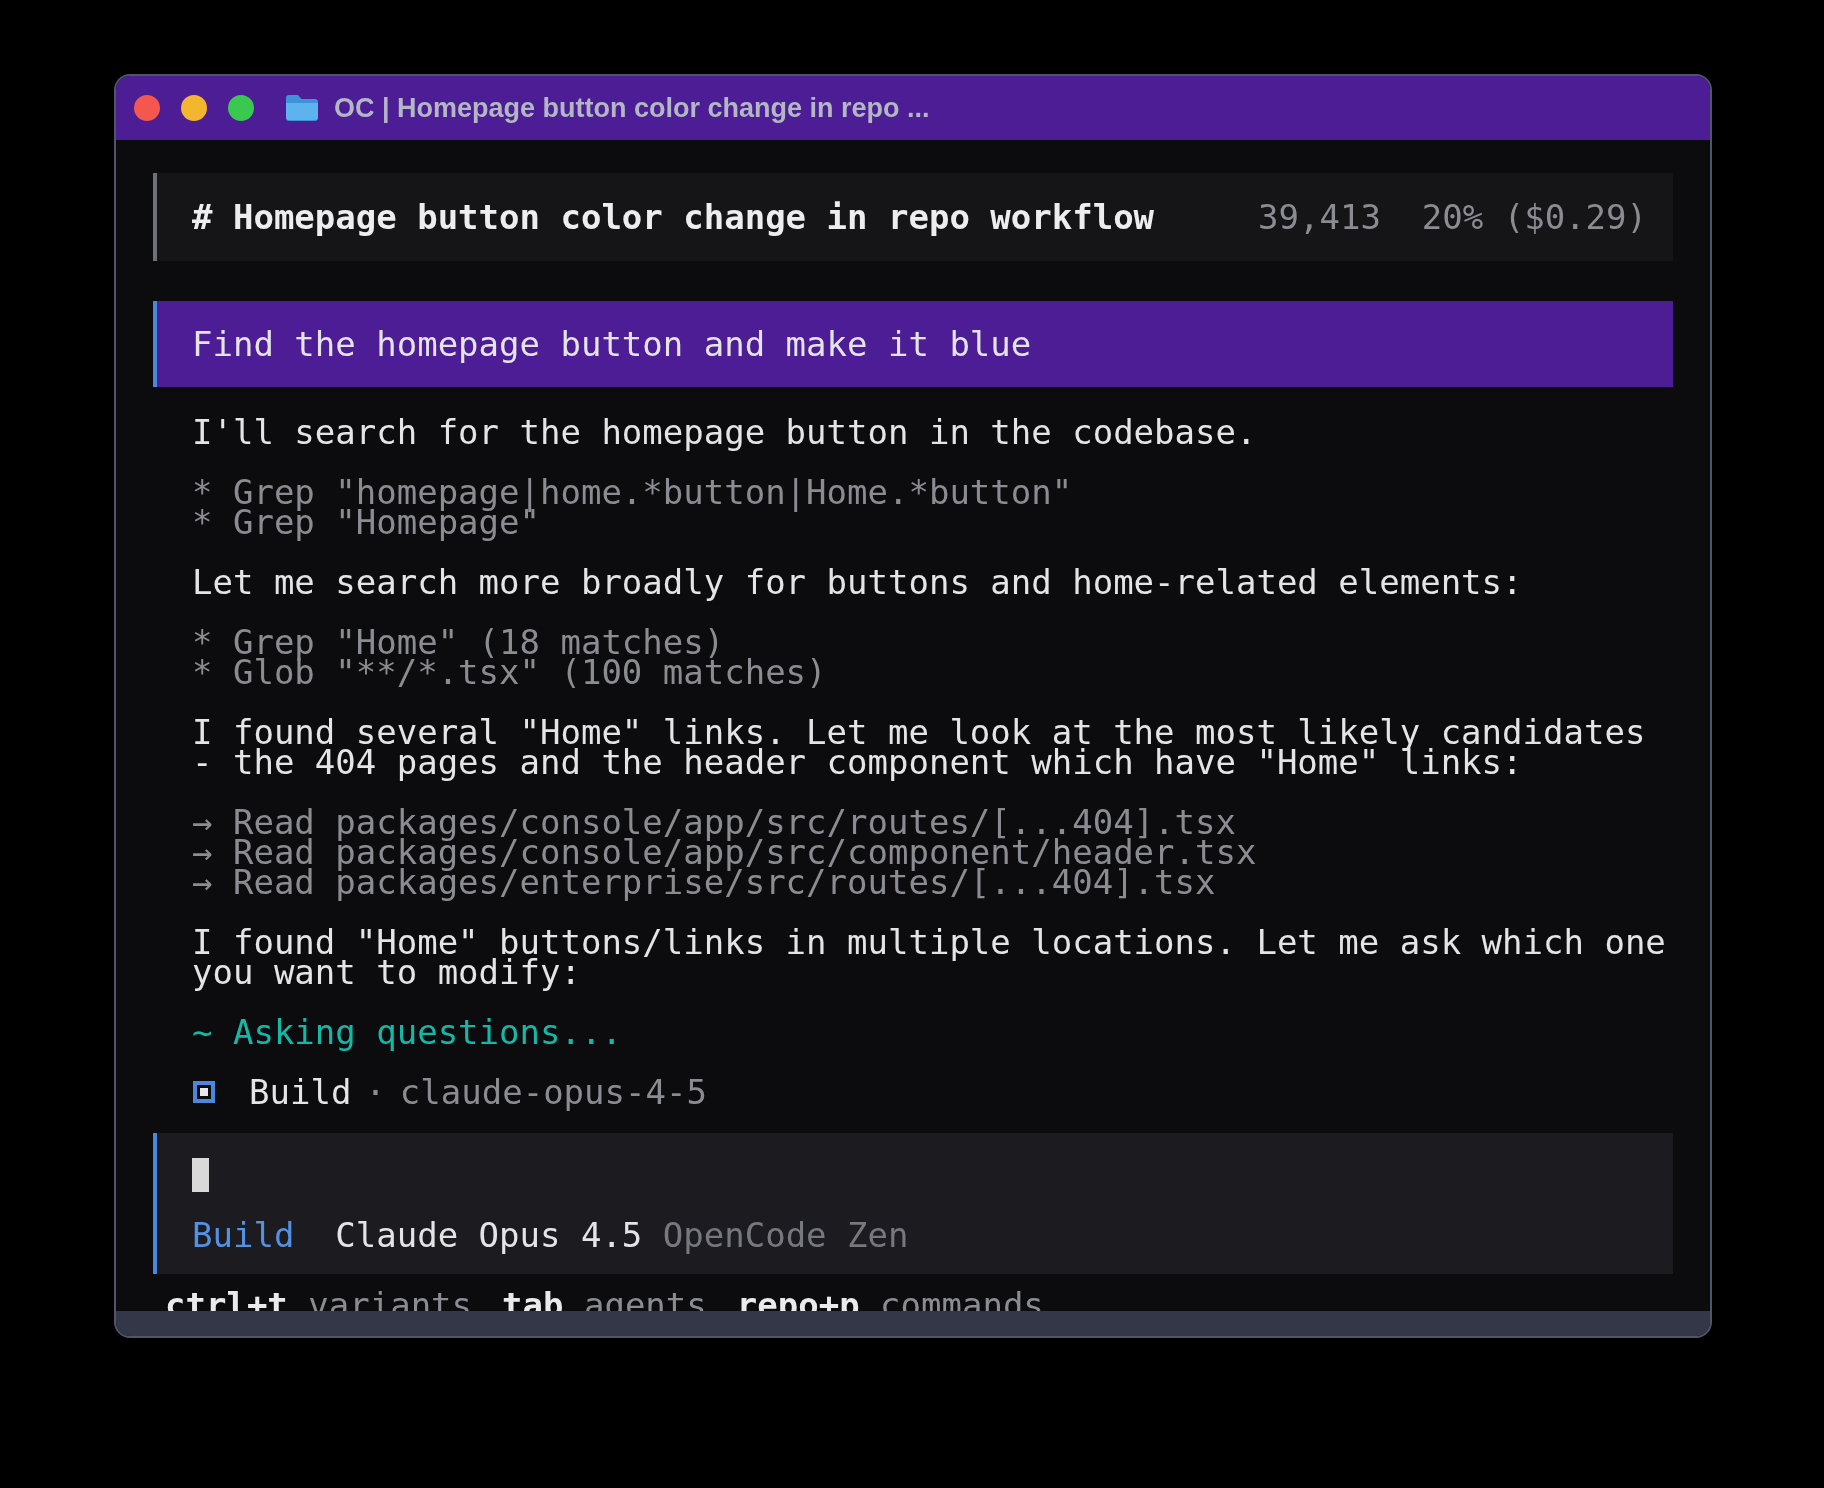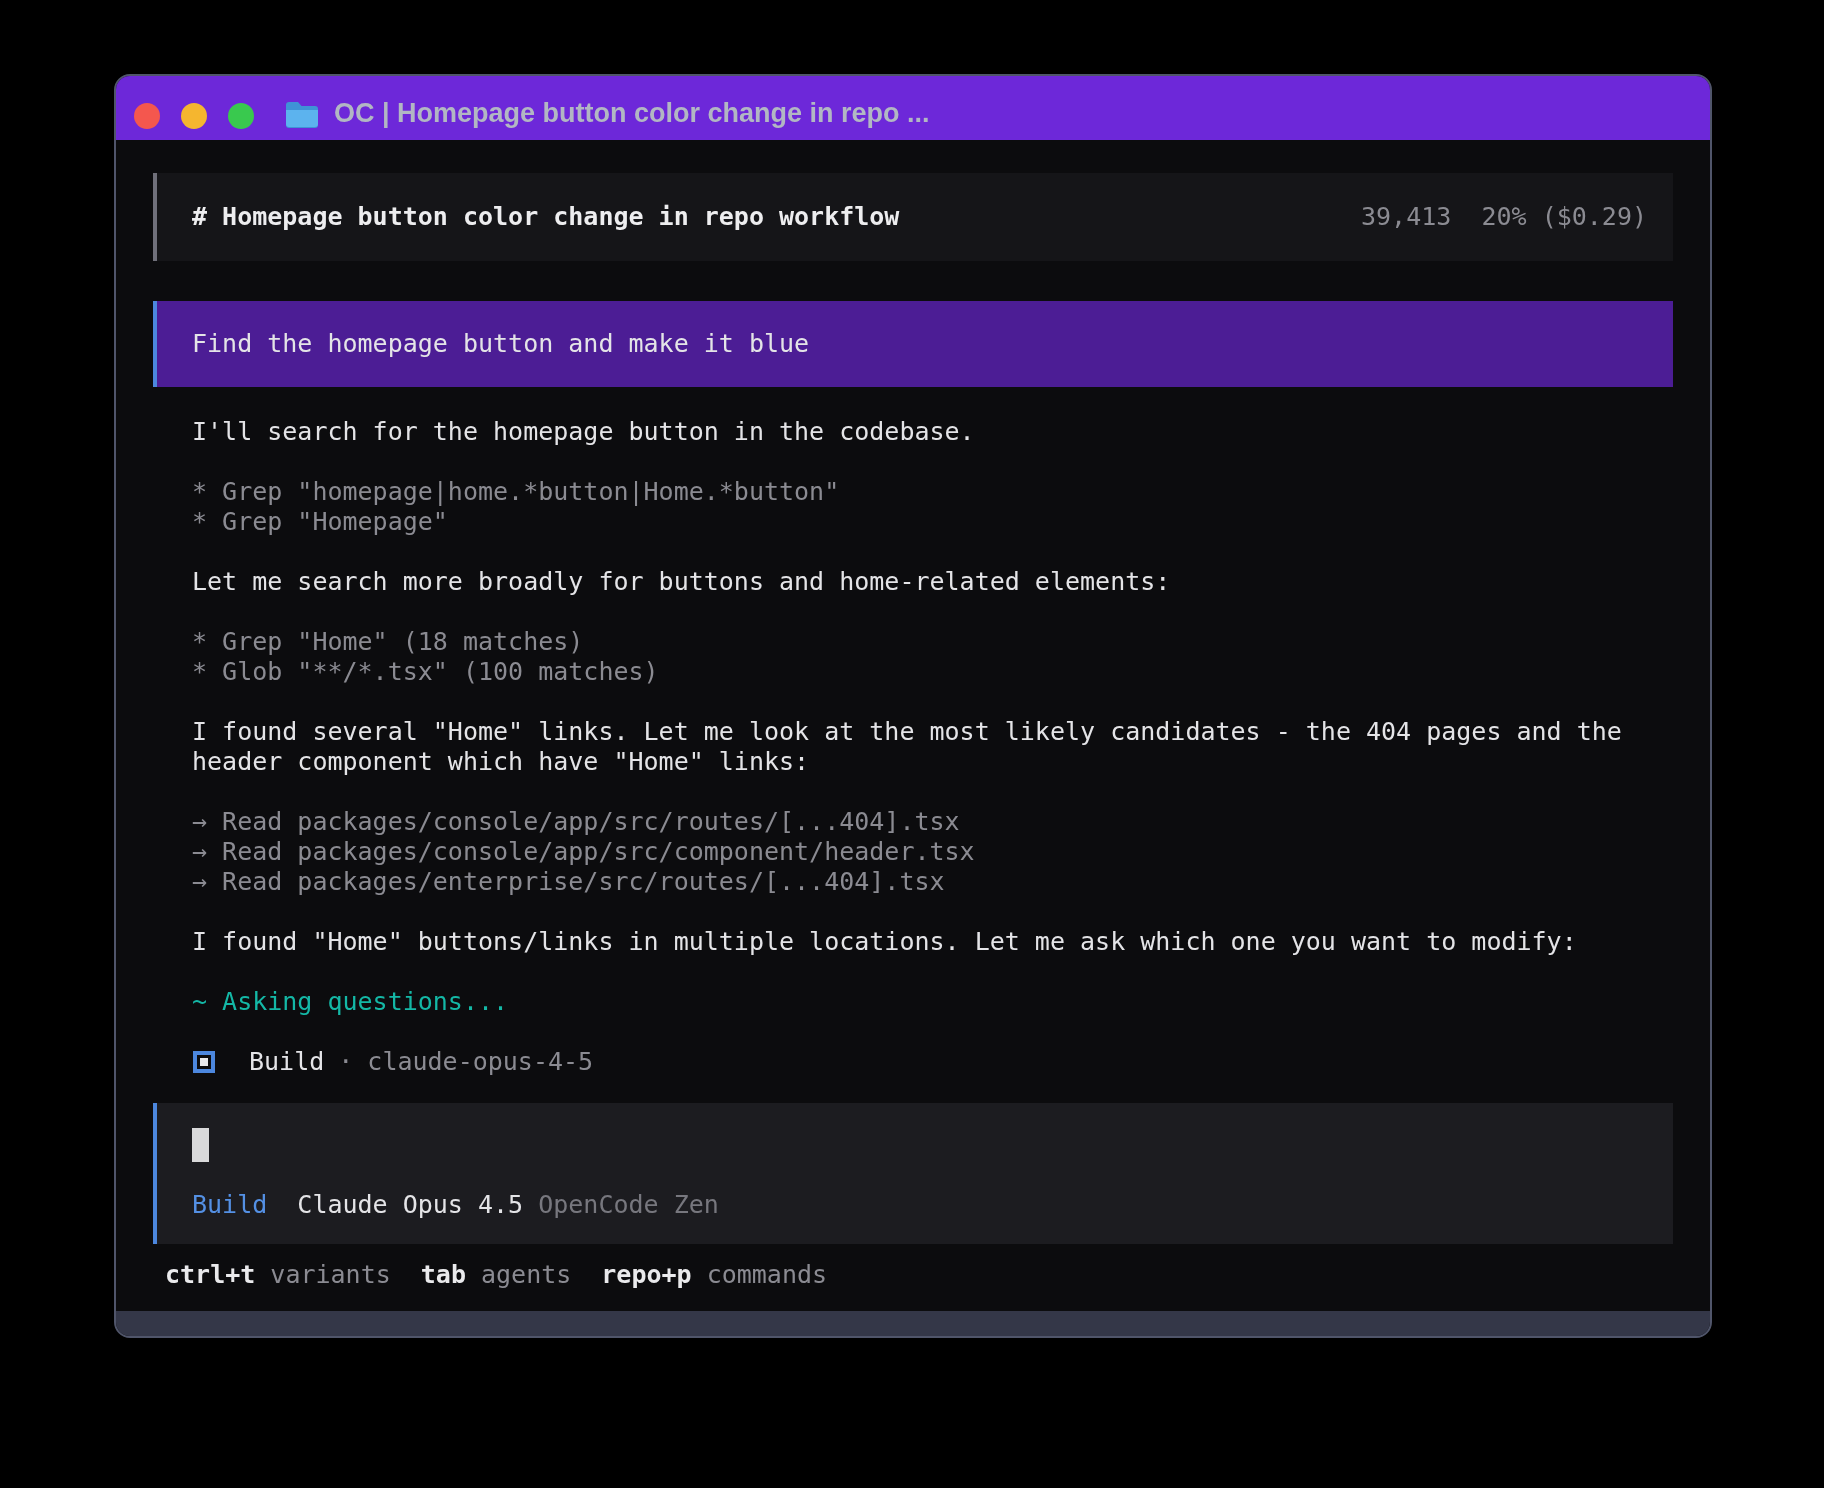--- a/index.html
+++ b/index.html
@@ -7,40 +7,40 @@
   .stage { position:relative; width:1824px; height:1488px; background:#000; overflow:hidden; }
 
   .window {
     position:absolute; left:114px; top:74px; width:1598px; height:1264px;
     background:#0c0c0e; border:2px solid #50556a; border-radius:16px;
     display:flex; flex-direction:column; overflow:hidden;
   }
 
   
   .titlebar {
-    flex:0 0 64px; background:#6d28d9; display:flex; align-items:flex-end;
-    padding:11px 18px;
+    flex:0 0 64px; background:#4c1d95; display:flex; align-items:center;
+    padding:0 18px;
   }
   .lights { display:flex; gap:21px; margin-right:30px; }
   .light { width:26px; height:26px; border-radius:50%; }
   .light.red    { background:#f4574e; }
   .light.yellow { background:#f5b62f; }
   .light.green  { background:#39c94e; }
   .folder-icon { display:inline-flex; margin-right:14px; }
   .win-title {
     font-family:"Liberation Sans", sans-serif; font-weight:bold;
     font-size:27px; color:#b2b7c3; white-space:nowrap;
   }
 
   
   .terminal {
     flex:1 1 auto; display:flex; flex-direction:column;
     padding:33px 37px 18px 37px;
     font-family:"DejaVu Sans Mono","Liberation Mono",monospace;
-    font-size:25px; line-height:30px; color:#e4e4e7; overflow:hidden;
+    font-size:34px; line-height:30px; color:#e4e4e7; overflow:hidden;
   }
 
   .session-header {
     background:#151518; border-left:4px solid #70707a;
     padding:29px 26px 29px 35px;
     display:flex; justify-content:space-between; align-items:baseline;
   }
   .session-title { font-weight:bold; color:#ededef; white-space:pre; }
   .session-meta { color:#8b8b92; display:flex; gap:2ch; white-space:pre; }
 

